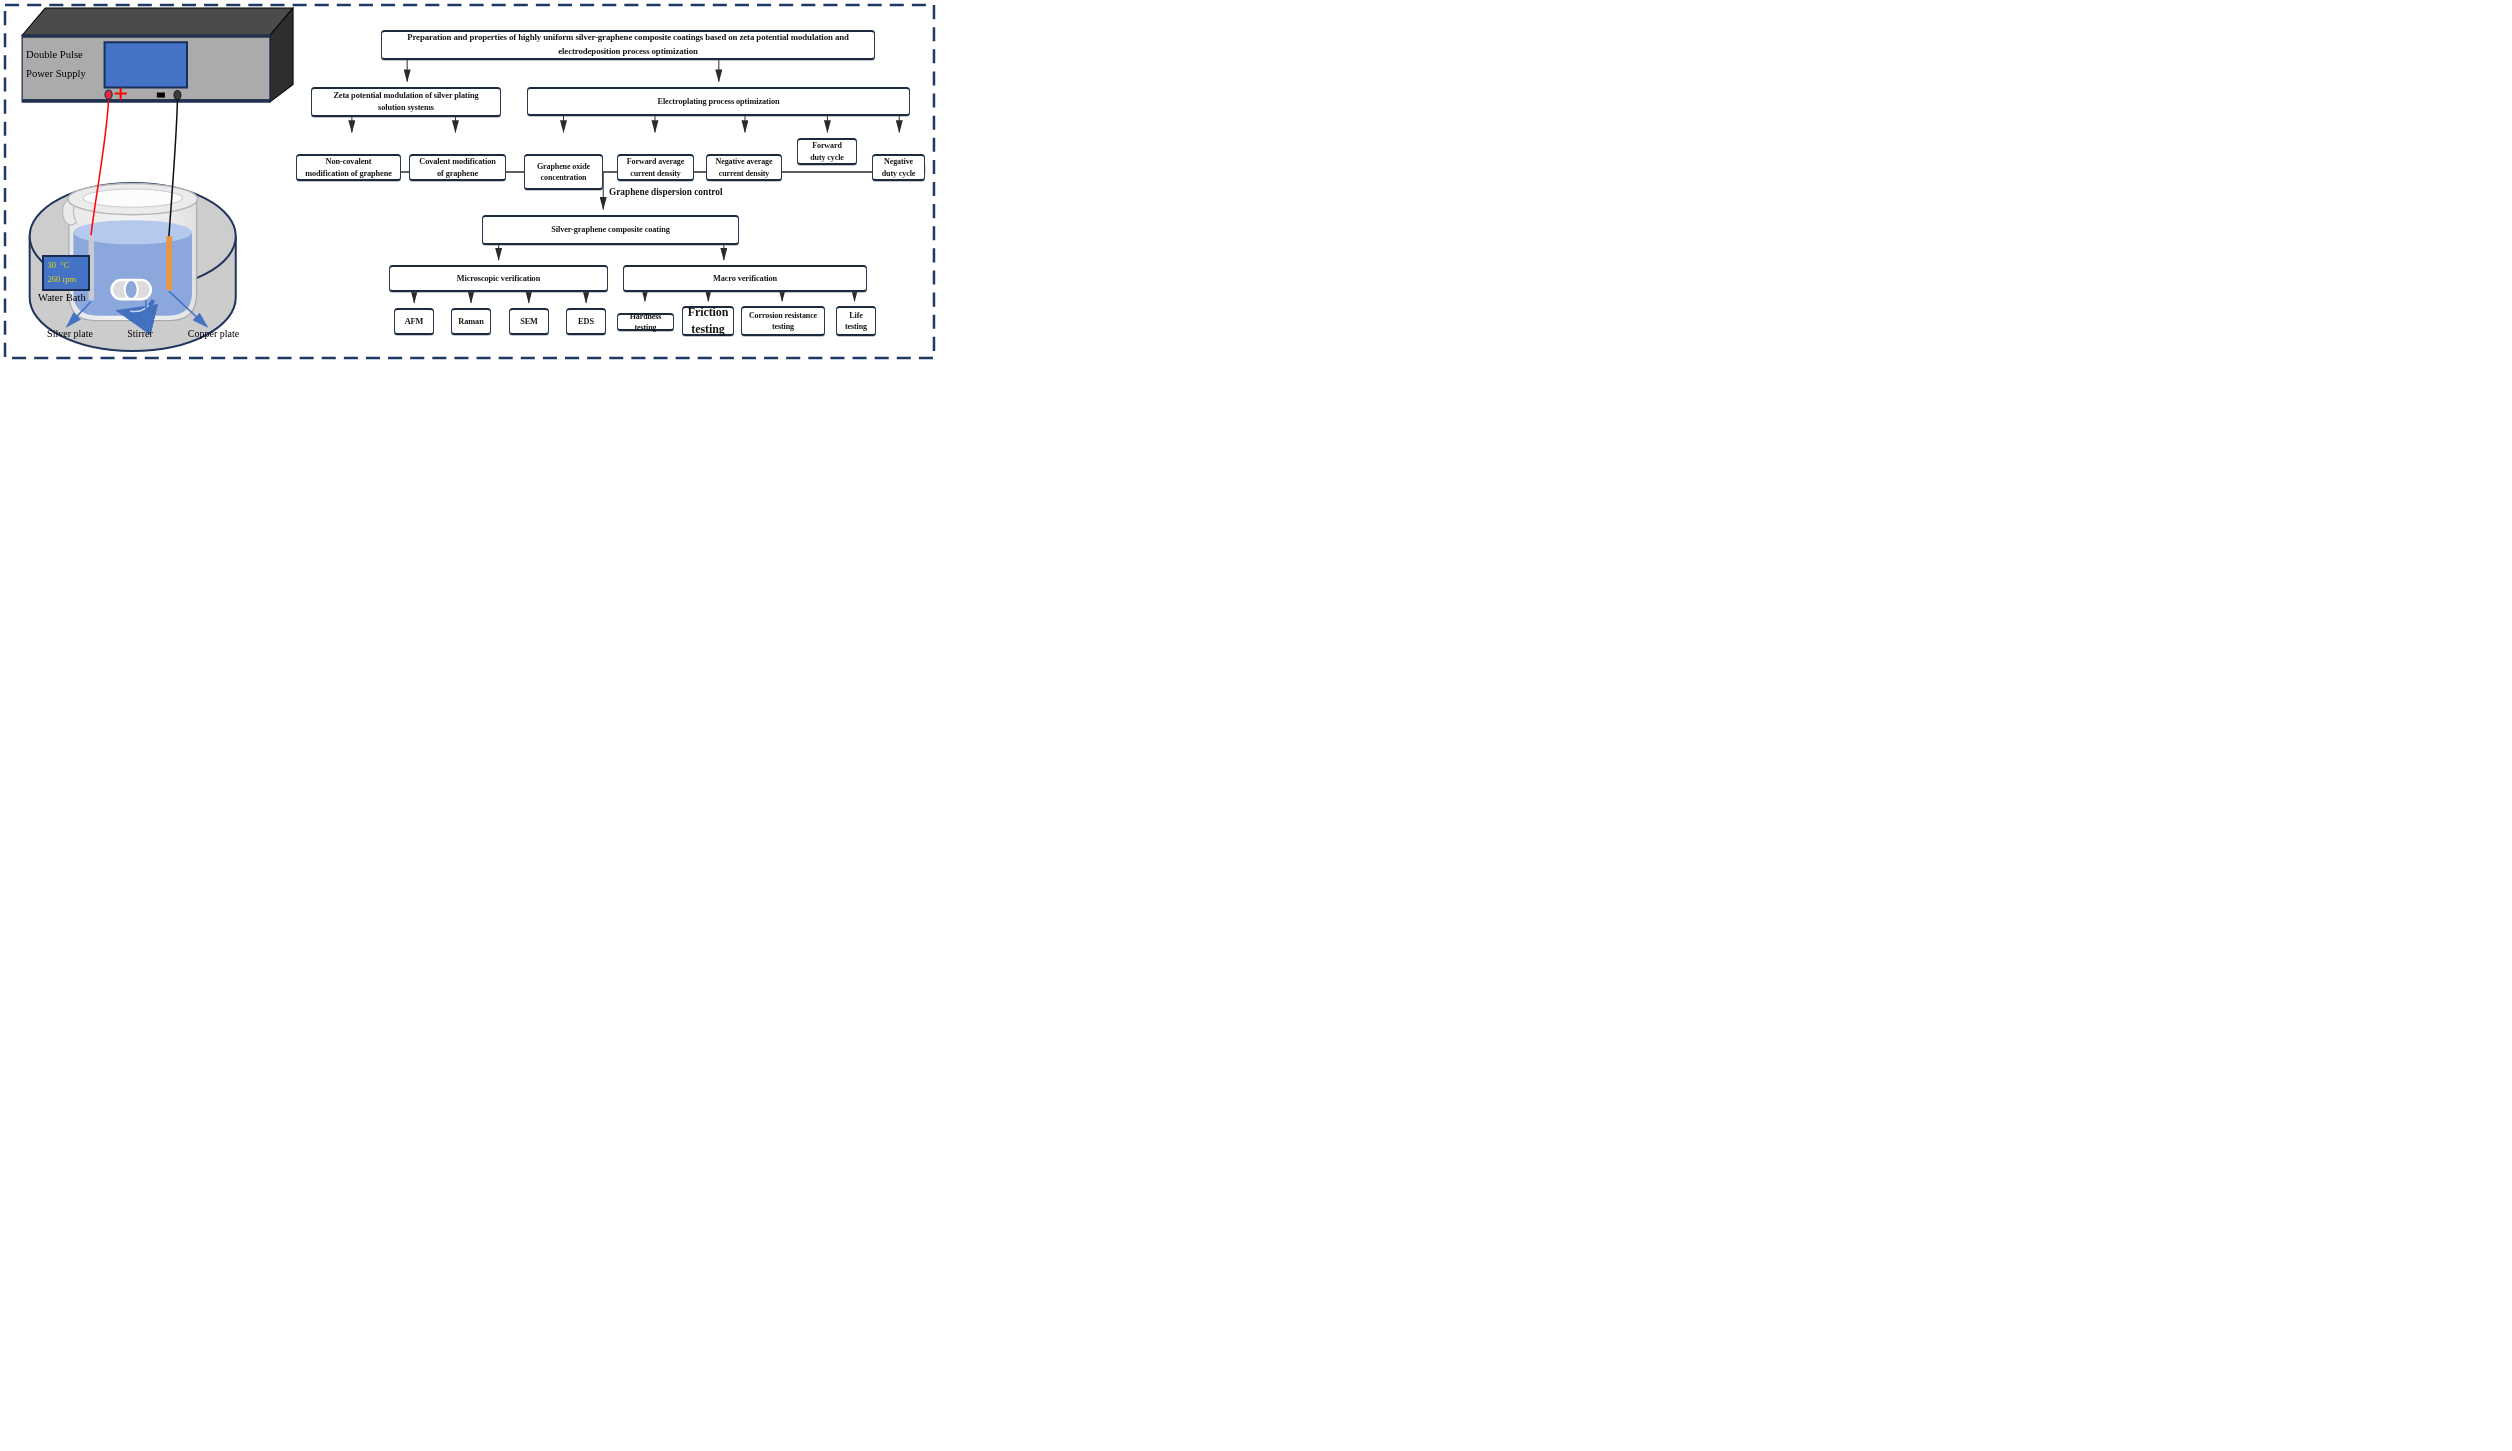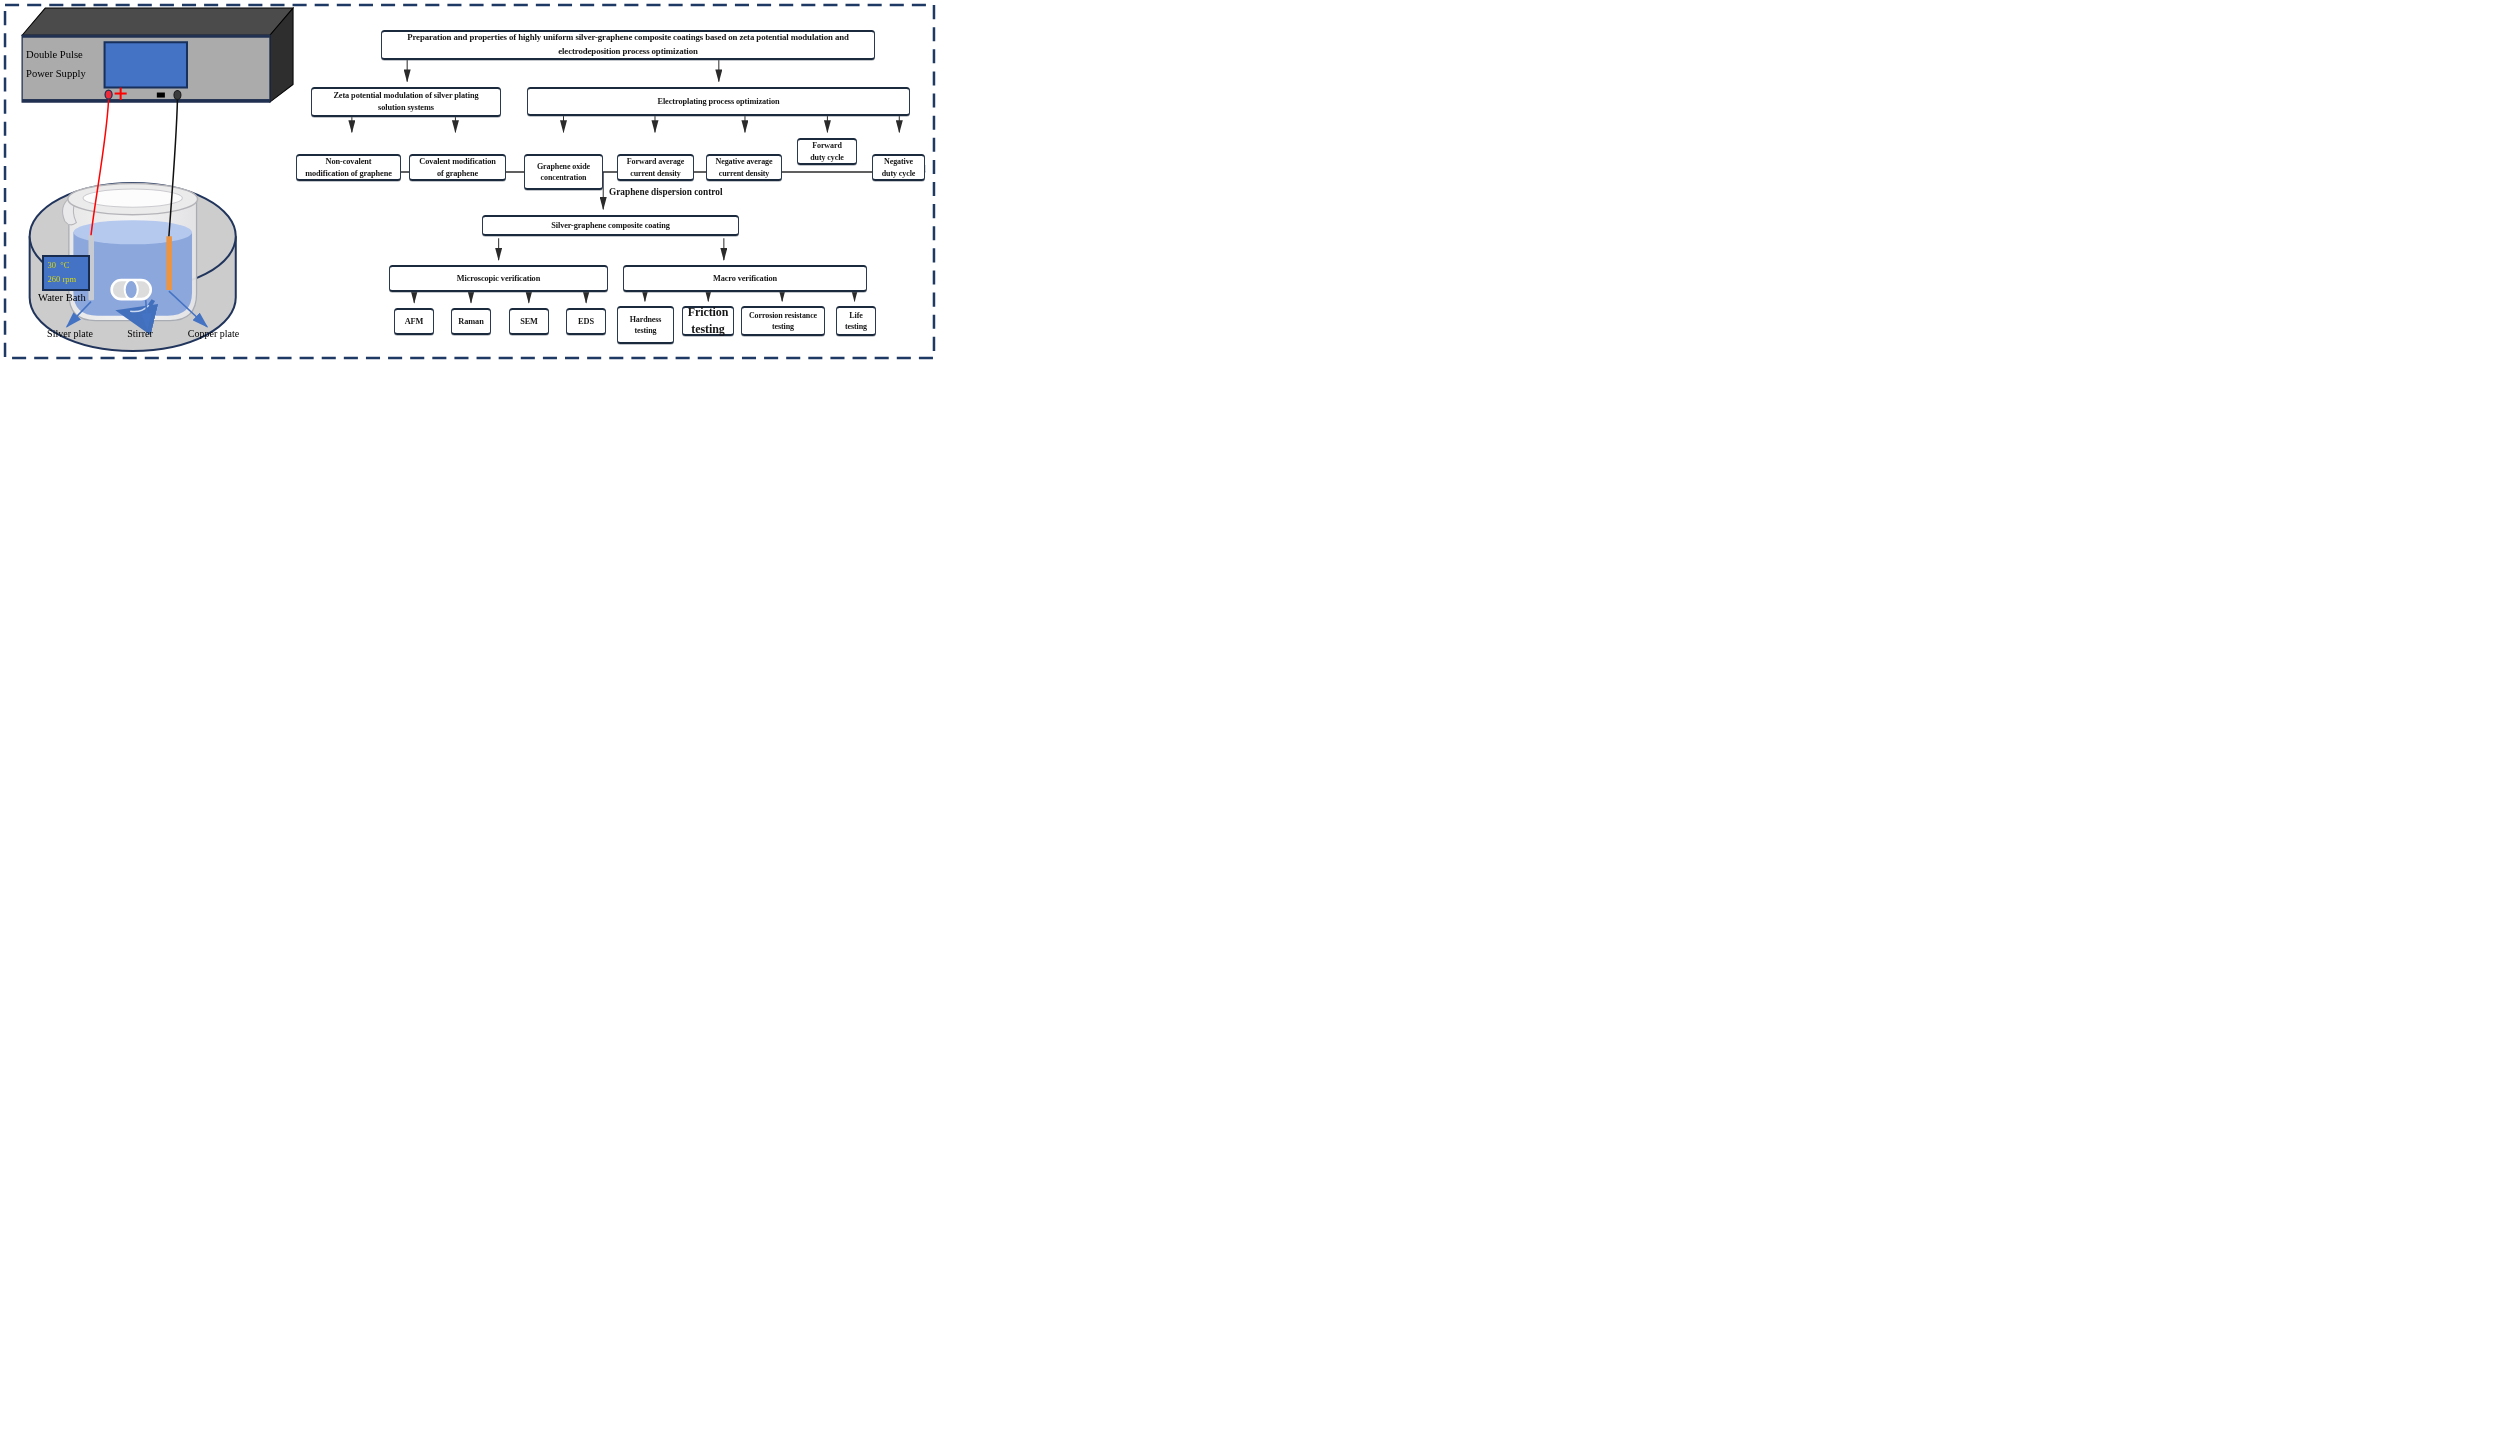--- a/index.html
+++ b/index.html
@@ -158,28 +158,28 @@
   <div class="fbox pad-xs" style="left:296px;top:138px;width:105px;height:27px;">Non-covalent modification of graphene</div>
   <div class="fbox pad-xs" style="left:409px;top:138px;width:97px;height:27px;">Covalent modification of graphene</div>
   <div class="fbox pad-xs" style="left:524px;top:138px;width:79px;height:36px;font-size:8px;">Graphene oxide concentration</div>
   <div class="fbox pad-xs" style="left:617px;top:138px;width:77px;height:27px;font-size:8px;">Forward average current density</div>
   <div class="fbox pad-xs" style="left:706px;top:138px;width:76px;height:27px;font-size:8px;">Negative average current density</div>
   <div class="fbox pad-sm" style="left:797px;top:138px;width:60px;height:27px;font-size:8px;">Forward duty cycle</div>
   <div class="fbox pad-xs" style="left:872px;top:138px;width:53px;height:27px;font-size:8px;">Negative duty cycle</div>
 
   <div class="buslabel">Graphene dispersion control</div>
 
-  <div class="fbox" style="left:482px;top:215px;width:257px;height:21px;">Silver-graphene composite coating</div>
+  <div class="fbox" style="left:482px;top:215px;width:257px;height:30px;">Silver-graphene composite coating</div>
 
   <div class="fbox" style="left:389px;top:265px;width:219px;height:27px;">Microscopic verification</div>
   <div class="fbox" style="left:623px;top:265px;width:244px;height:27px;">Macro verification</div>
 
   <div class="fbox" style="left:394px;top:308px;width:40px;height:27px;">AFM</div>
   <div class="fbox" style="left:451px;top:308px;width:40px;height:27px;">Raman</div>
   <div class="fbox" style="left:509px;top:308px;width:40px;height:27px;">SEM</div>
   <div class="fbox" style="left:566px;top:308px;width:40px;height:27px;text-align:right;">EDS</div>
-  <div class="fbox" style="left:617px;top:306px;width:57px;height:38px;font-size:8px;padding:0 8px;">Hardness testing</div>
+  <div class="fbox" style="left:617px;top:313px;width:57px;height:18px;font-size:8px;padding:0 8px;">Hardness testing</div>
   <div class="fbox" style="left:682px;top:306px;width:52px;height:30px;font-size:12px;padding:0 7px;">Friction testing</div>
   <div class="fbox" style="left:741px;top:306px;width:84px;height:30px;font-size:8px;padding:0 4px;">Corrosion resistance testing</div>
   <div class="fbox" style="left:836px;top:306px;width:40px;height:30px;font-size:8px;padding:0 5px;">Life testing</div>
 
 </div>
 
 
 </body></html>

